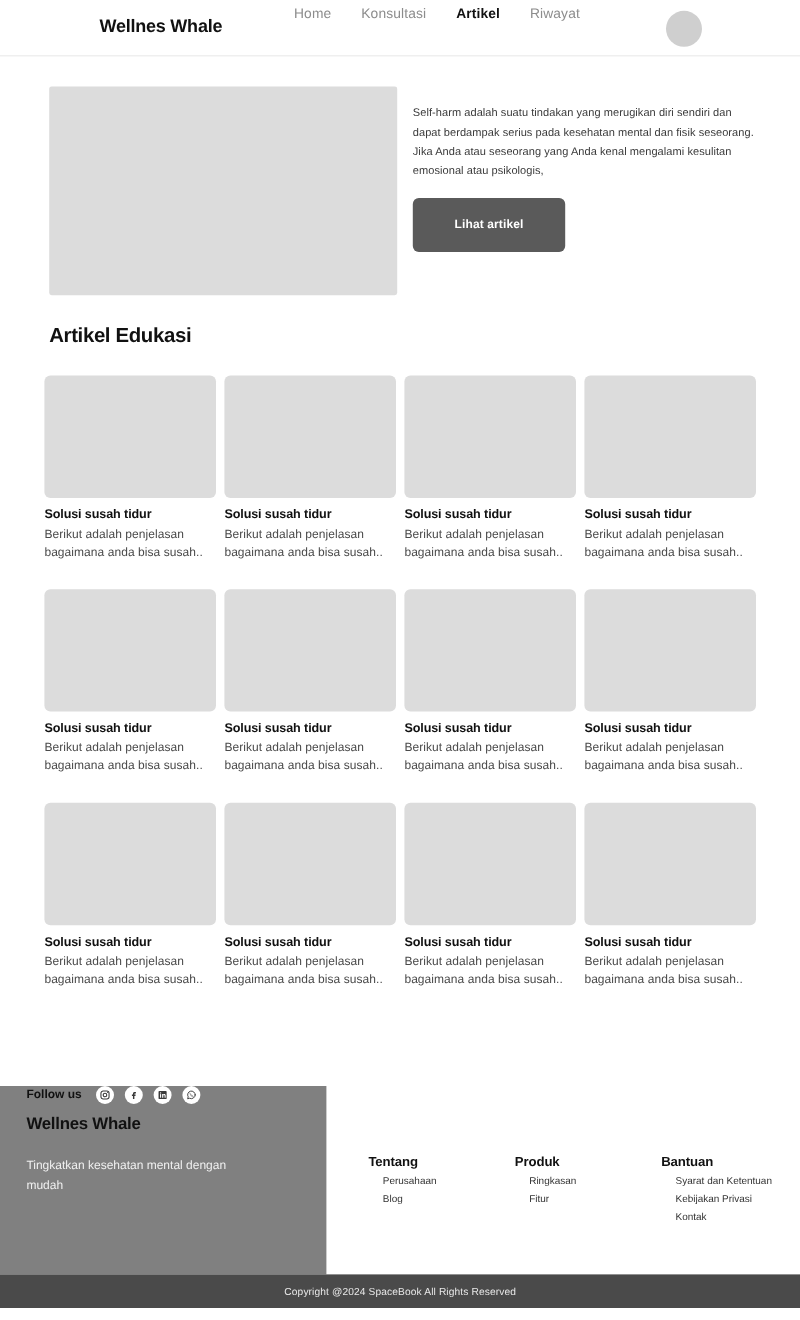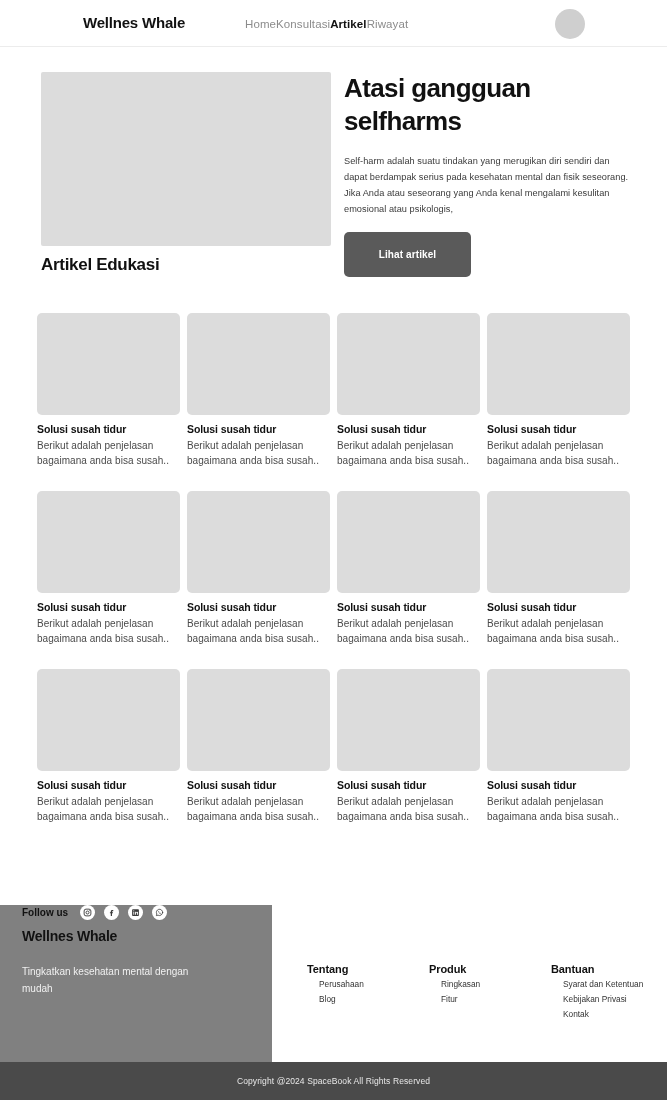--- a/index.html
+++ b/index.html
@@ -15,21 +15,21 @@
   
   .navbar {
     position: absolute; top: 0; left: 0; width: 667px; height: 47px;
     background: #fff; border-bottom: 1px solid #ececec;
     display: flex; align-items: center;
   }
   .brand {
     position: absolute; left: 83px; top: 14px;
     font-size: 15px; font-weight: bold; color: #111; letter-spacing: -0.2px;
   }
-  .nav-links { position: absolute; left: 245px; top: 18px; display: flex; }
+  .nav-links { position: absolute; left: 245px; top: 6px; display: flex; gap: 25px; }
   .nav-link { font-size: 11.5px; color: #8c8c8c; letter-spacing: 0.1px; cursor: pointer; }
   .nav-link.active { color: #111; font-weight: bold; }
   .avatar {
     position: absolute; left: 555px; top: 9px;
     width: 30px; height: 30px; border-radius: 50%;
     background: #cfcfcf; cursor: pointer;
   }
 
   
   .hero-img {
@@ -48,21 +48,21 @@
   .hero-btn {
     margin-top: 15px; width: 127px; height: 45px;
     background: #5a5a5a; border: none; border-radius: 5px;
     color: #fff; font-size: 10px; font-weight: bold;
     font-family: "Liberation Sans", sans-serif;
     cursor: pointer; letter-spacing: 0.1px;
   }
 
   
   .section-title {
-    position: absolute; left: 41px; top: 255px;
+    position: absolute; left: 41px; top: 270px;
     font-size: 17px; font-weight: bold; color: #111; letter-spacing: -0.3px;
   }
   .grid {
     position: absolute; left: 37px; top: 313px;
     width: 596px;
     display: grid;
     grid-template-columns: repeat(4, 143px);
     column-gap: 7px;
     row-gap: 23px;
   }
@@ -111,21 +111,21 @@
   .fcol { width: 122px; }
   .fcol.wide { width: 140px; }
   .fcol-head {
     font-size: 11px; font-weight: bold; color: #111; letter-spacing: -0.1px;
   }
   .fcol-item {
     margin-top: 3px; font-size: 8.3px; color: #333; line-height: 1.45; cursor: pointer; padding-left: 12px;
   }
 
   .copyright {
-    position: absolute; left: 0; top: 1062px; width: 667px; height: 38px;
+    position: absolute; left: 0; top: 1062px; width: 667px; height: 28px;
     background: #4a4a4a; display: flex; align-items: center; justify-content: center;
   }
   .copyright-text { font-size: 8.5px; color: #e8e8e8; letter-spacing: 0.1px; }
 </style>
 </head>
 <body>
 
 <div class="page">
 
   <div class="navbar"></div>
@@ -133,21 +133,20 @@
   <div class="nav-links">
     <span class="nav-link">Home</span>
     <span class="nav-link">Konsultasi</span>
     <span class="nav-link active">Artikel</span>
     <span class="nav-link">Riwayat</span>
   </div>
   <div class="avatar"></div>
 
   <div class="hero-img"></div>
   <div class="hero-right">
-    <div class="hero-title">Atasi gangguan selfharms</div>
     <div class="hero-body">Self-harm adalah suatu tindakan yang merugikan diri sendiri dan dapat berdampak serius pada kesehatan mental dan fisik seseorang. Jika Anda atau seseorang yang Anda kenal mengalami kesulitan emosional atau psikologis,</div>
     <button class="hero-btn">Lihat artikel</button>
   </div>
 
   <div class="section-title">Artikel Edukasi</div>
   <div class="grid" id="article-grid">
       <div class="card">
         <div class="card-img"></div>
         <div class="card-title">Solusi susah tidur</div>
         <div class="card-desc">Berikut adalah penjelasan bagaimana anda bisa susah..</div>

